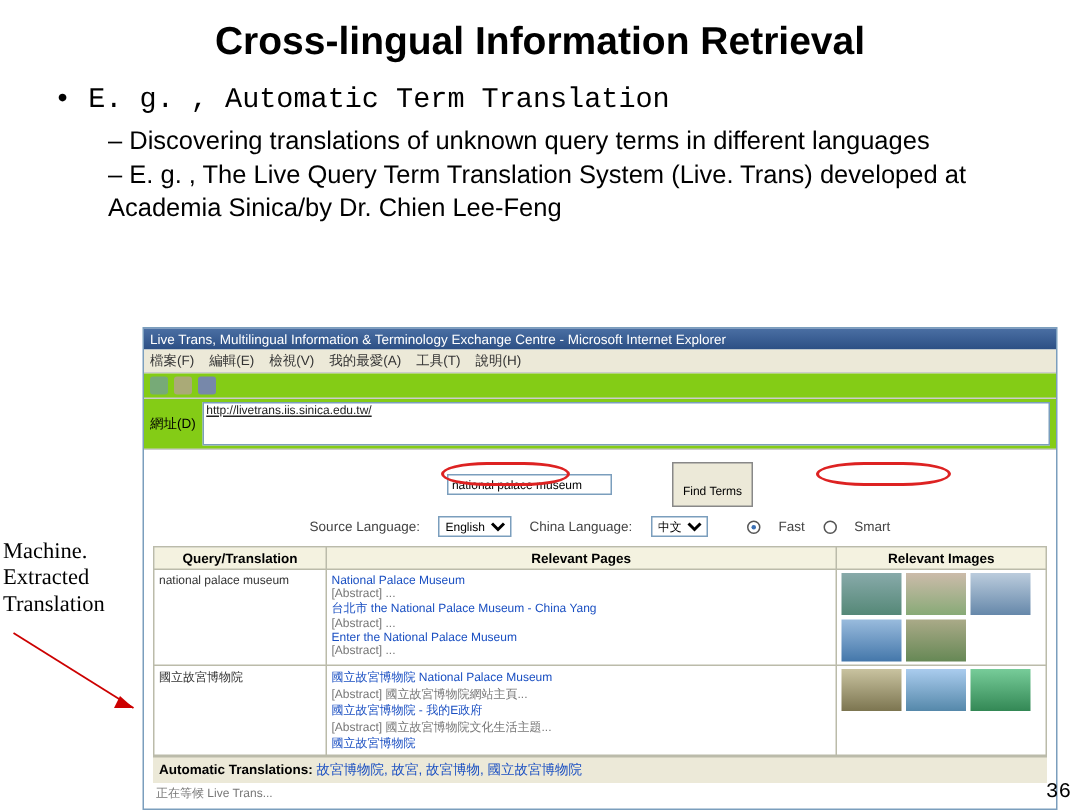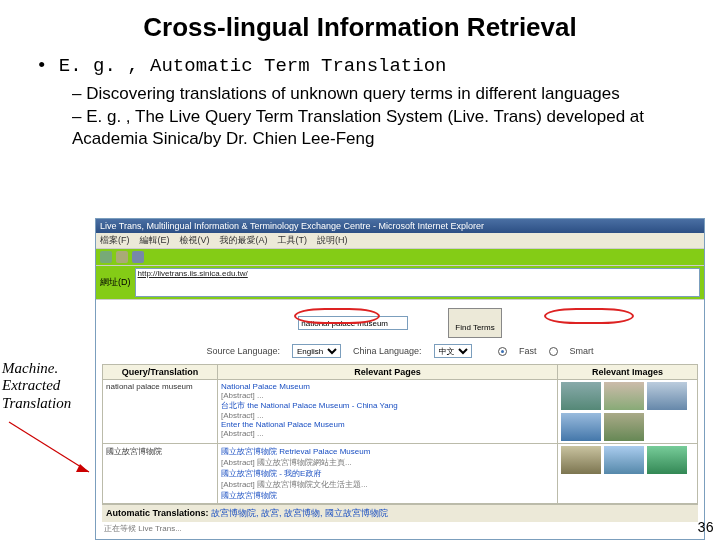--- a/index.html
+++ b/index.html
@@ -3,21 +3,21 @@
 <meta charset="utf-8">
 <style>
   * { box-sizing: border-box; margin: 0; padding: 0; }
   body { width: 720px; height: 540px; font-family: Arial, sans-serif; background: #fff; position: relative; overflow: hidden; }
   .slide { padding: 8px 12px 0 12px; }
   .title { font-size: 26px; text-align: center; margin-bottom: 12px; margin-top: 4px; }
   .bul1 { font-size: 19px; margin-left: 24px; margin-bottom: 6px; font-family: Liberation Mono, monospace; }
   .bul1::before { content: "• "; }
   .bul2 { font-size: 17px; margin-left: 60px; margin-right: 20px; line-height: 1.25; margin-bottom: 2px; }
   .bul2::before { content: "– "; }
-  .annotation { position: absolute; left: 2px; top: 360px; font-family: "Times New Roman", serif; font-size: 15px; line-height: 1.15; text-align: left; font-style: italic; }
+  .annotation { position: absolute; left: 2px; top: 360px; font-family: "Times New Roman", serif; font-size: 15px; line-height: 1.15; text-align: left; }
   .arrow { position: absolute; left: 4px; top: 420px; width: 90px; height: 60px; }
   .arrow svg line { stroke: #c00; stroke-width: 1.2; }
   .arrow svg polygon { fill: #c00; }
   .pagenum { position: absolute; right: 6px; bottom: 4px; font-size: 14px; font-family: Liberation Mono, monospace; }
   .browser { position: absolute; left: 95px; top: 218px; width: 610px; border: 1px solid #7b9ebd; background: #fff; font-size: 9px; }
   .bw-title { background: linear-gradient(#4a6fa3,#2c4f84); color: #fff; padding: 2px 4px; font-size: 9px; }
   .bw-menu { background: #ece9d8; border-bottom: 1px solid #ccc; padding: 1px 4px; font-size: 9px; color: #333; display: flex; gap: 10px; }
   .bw-tool { background: #84cc16; padding: 2px 4px; display: flex; align-items: center; gap: 4px; border-bottom: 1px solid #ccc; }
   .icon { width: 12px; height: 12px; background: #7a7; border-radius: 2px; display: inline-block; }
   .addr { flex: 1; background: #fff; border: 1px solid #7b9ebd; height: 29px; font-size: 8px; padding: 0 2px; color: #222; text-decoration: underline; }
@@ -139,21 +139,21 @@
           </div>
           <div class="imgrow" style="margin-top:3px">
             <div class="thumb t4"></div>
             <div class="thumb t5"></div>
           </div>
         </td>
       </tr>
       <tr>
         <td class="qcell">國立故宮博物院</td>
         <td>
-          <div class="link">國立故宮博物院 Retrieval Palace Museum</div>
+          <div class="link">國立故宮博物院 National Palace Museum</div>
           <div class="gray small">[Abstract] 國立故宮博物院網站主頁...</div>
           <div class="link">國立故宮博物院 - 我的E政府</div>
           <div class="gray small">[Abstract] 國立故宮博物院文化生活主題...</div>
           <div class="link">國立故宮博物院</div>
         </td>
         <td>
           <div class="imgrow">
             <div class="thumb t6"></div>
             <div class="thumb t7"></div>
             <div class="thumb t8"></div>

